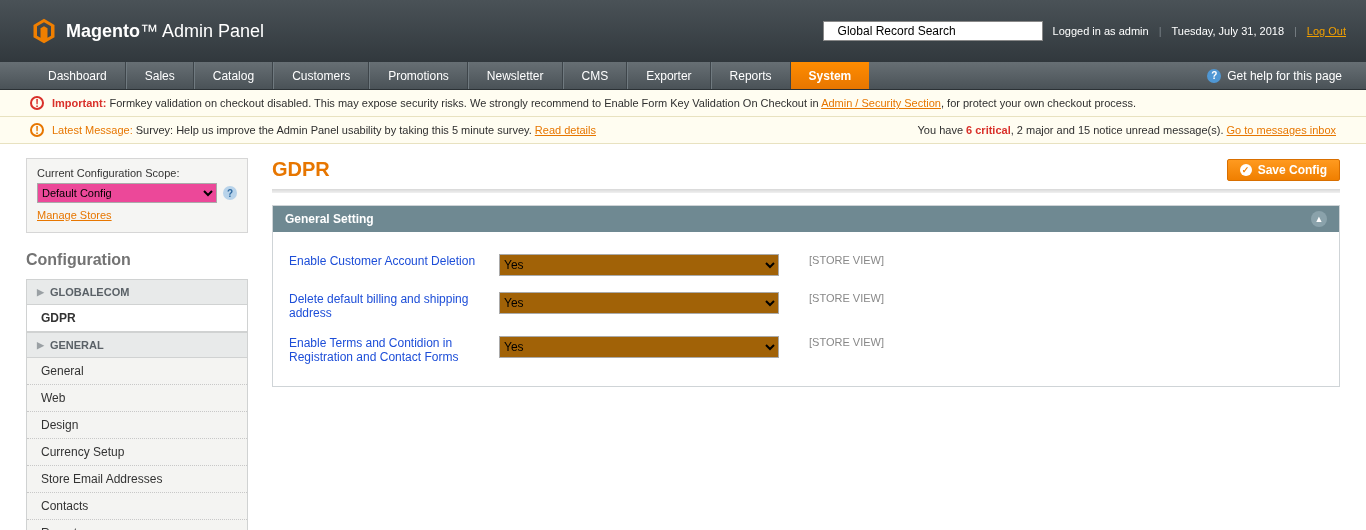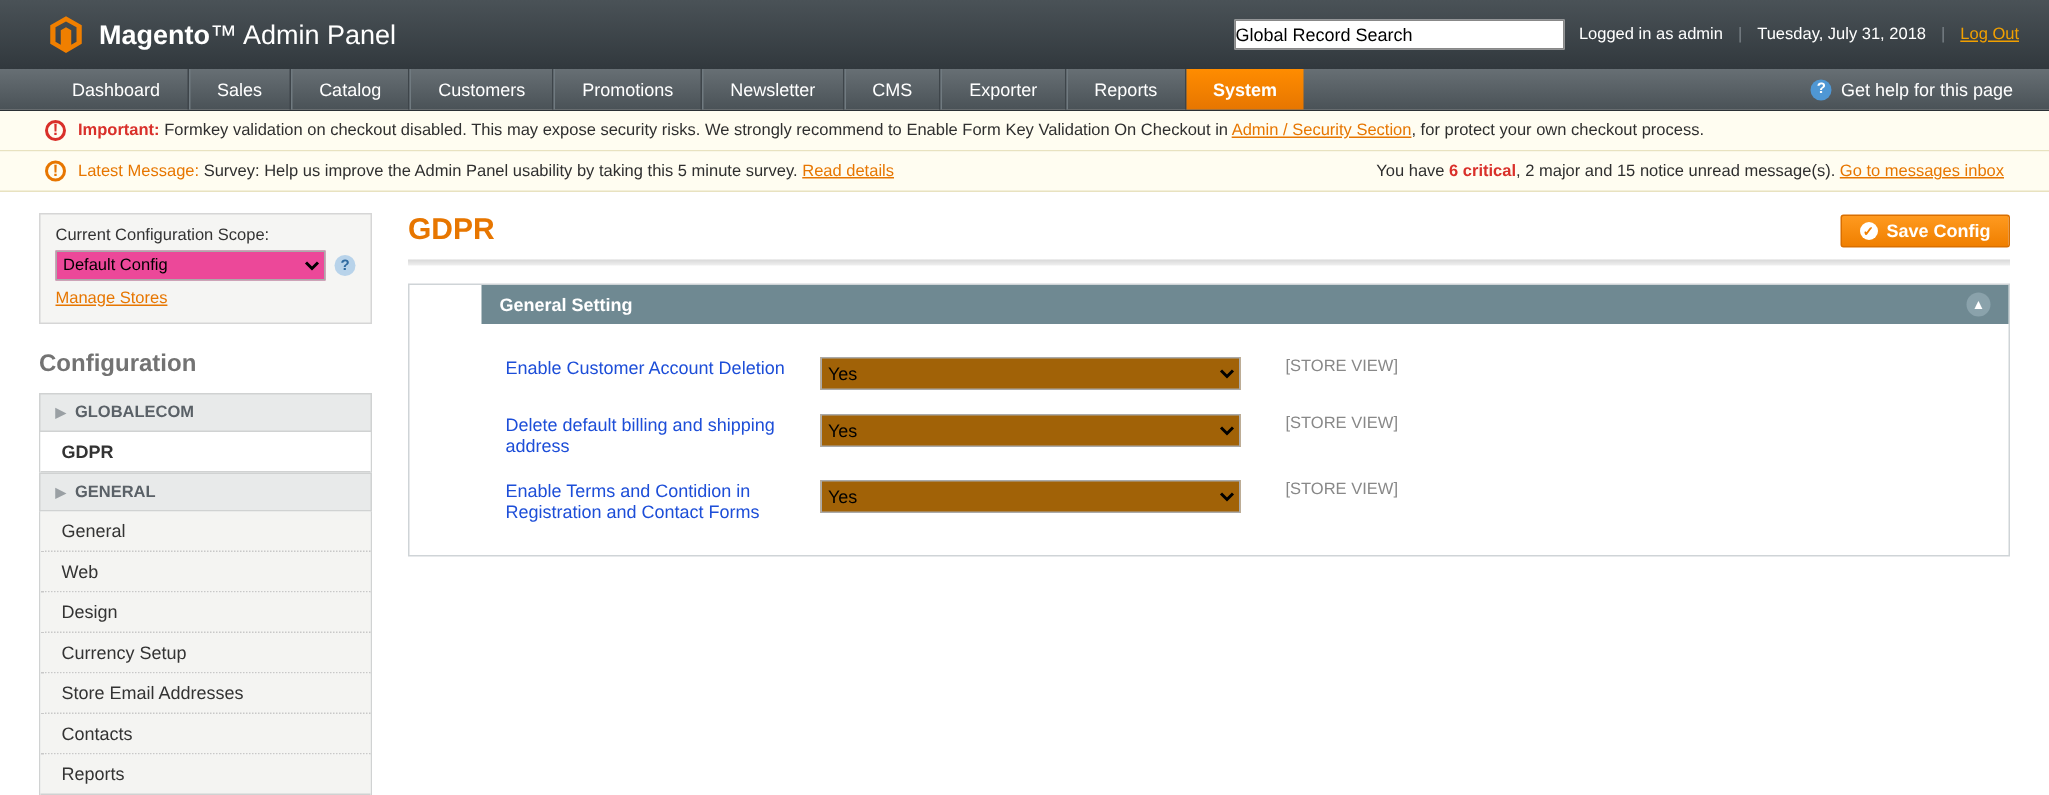--- a/index.html
+++ b/index.html
@@ -1,25 +1,25 @@
 <!DOCTYPE html>
 <html><head>
 <meta charset="utf-8">
 <style>
 * { box-sizing: border-box; margin: 0; padding: 0; }
 body { font-family: Arial, Helvetica, sans-serif; font-size: 12px; color: #2f2f2f; background: #fff; width: 1366px; }
 
 
-.header { background: linear-gradient(to bottom, #4a5257 0%, #31383d 100%); height: 46px; display: flex; align-items: center; padding: 0 20px 0 30px; }
+.header { background: linear-gradient(to bottom, #4a5257 0%, #31383d 100%); height: 62px; display: flex; align-items: center; padding: 0 20px 0 30px; }
 .logo { display: flex; align-items: center; gap: 8px; }
 .logo-icon { width: 28px; height: 28px; }
 .logo-text { color: #fff; font-size: 18px; }
 .logo-text .bold { font-weight: bold; }
 .header-right { margin-left: auto; display: flex; align-items: center; gap: 10px; color: #fff; font-size: 11px; }
-.search-input { width: 220px; height: 20px; padding: 2px 0; font-size: 12px; border: 1px solid #888; }
+.search-input { width: 220px; height: 20px; padding: 2px 14px; font-size: 12px; border: 1px solid #888; }
 .header-sep { color: #7a8288; }
 .logout { color: #f2a000; text-decoration: underline; }
 
 
 .nav { background: linear-gradient(to bottom, #676f74 0%, #4a5257 100%); height: 28px; display: flex; align-items: stretch; padding: 0 20px 0 30px; border-bottom: 1px solid #2b3135; }
 .nav-item { color: #fff; font-size: 12px; display: flex; align-items: center; padding: 0 18px; border-right: 1px solid #3e454a; border-left: 1px solid #707a80; cursor: pointer; }
 .nav-item:first-child { border-left: none; }
 .nav-item.active { background: linear-gradient(to bottom, #ff8c00 0%, #e77600 100%); font-weight: bold; border: none; }
 .nav-help { margin-left: auto; display: flex; align-items: center; gap: 6px; color: #fff; font-size: 12px; padding: 0 4px; }
 .help-icon { width: 14px; height: 14px; border-radius: 50%; background: #4f97d4; color: #fff; display: inline-flex; align-items: center; justify-content: center; font-size: 10px; font-weight: bold; }
@@ -57,21 +57,21 @@
 .side-item:last-child { border-bottom: 1px solid #d0d2d2; }
 
 
 .page-title-row { display: flex; align-items: center; justify-content: space-between; margin-bottom: 8px; }
 .page-title { color: #e77600; font-size: 20px; font-weight: bold; }
 .save-btn { background: linear-gradient(to bottom, #ff9a1f 0%, #f07f00 100%); color: #fff; border: 1px solid #d96f00; border-radius: 2px; padding: 3px 12px; font-size: 12px; font-weight: bold; cursor: pointer; display: flex; align-items: center; gap: 6px; }
 .save-btn .chk { width: 12px; height: 12px; border-radius: 50%; background: #fff; color: #f07f00; display: inline-flex; align-items: center; justify-content: center; font-size: 9px; font-weight: bold; }
 
 .hr-grad { height: 4px; background: linear-gradient(to bottom, #d8d8d8, #f0f0f0); margin-bottom: 12px; }
 
-.fieldset { border: 1px solid #cfd4d7; padding-left: 48px; }
+.fieldset { border: 1px solid #cfd4d7; }
 .fieldset-head { background: #6f8992; color: #fff; font-weight: bold; font-size: 12px; padding: 5px 12px; display: flex; align-items: center; }
 .fieldset-head .collapse { margin-left: auto; width: 16px; height: 16px; border-radius: 50%; background: #8aa2ab; display: inline-flex; align-items: center; justify-content: center; font-size: 9px; color: #fff; }
 .fieldset-body { padding: 14px 16px; }
 .form-row { display: flex; align-items: flex-start; padding: 8px 0; }
 .form-label { width: 210px; font-size: 12px; color: #1d4ed8; padding-right: 10px; }
 .form-control { width: 280px; }
 .form-control select { width: 100%; height: 22px; border: 1px solid #aaa; background: #a16207; font-size: 12px; }
 .form-scope { margin-left: 30px; font-size: 11px; color: #888; }
 </style>
 </head>

